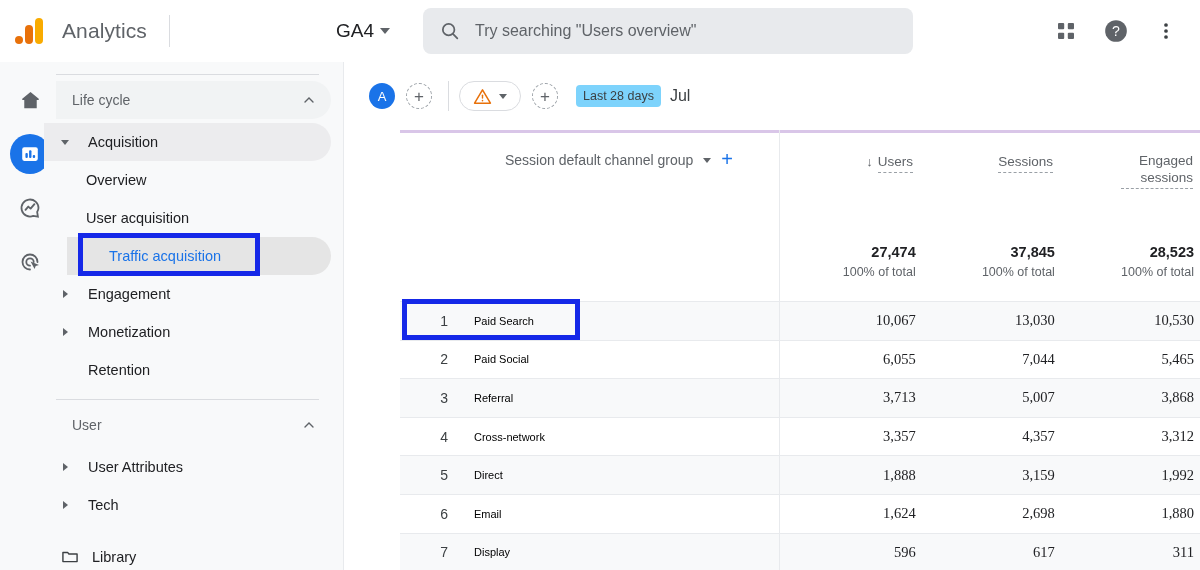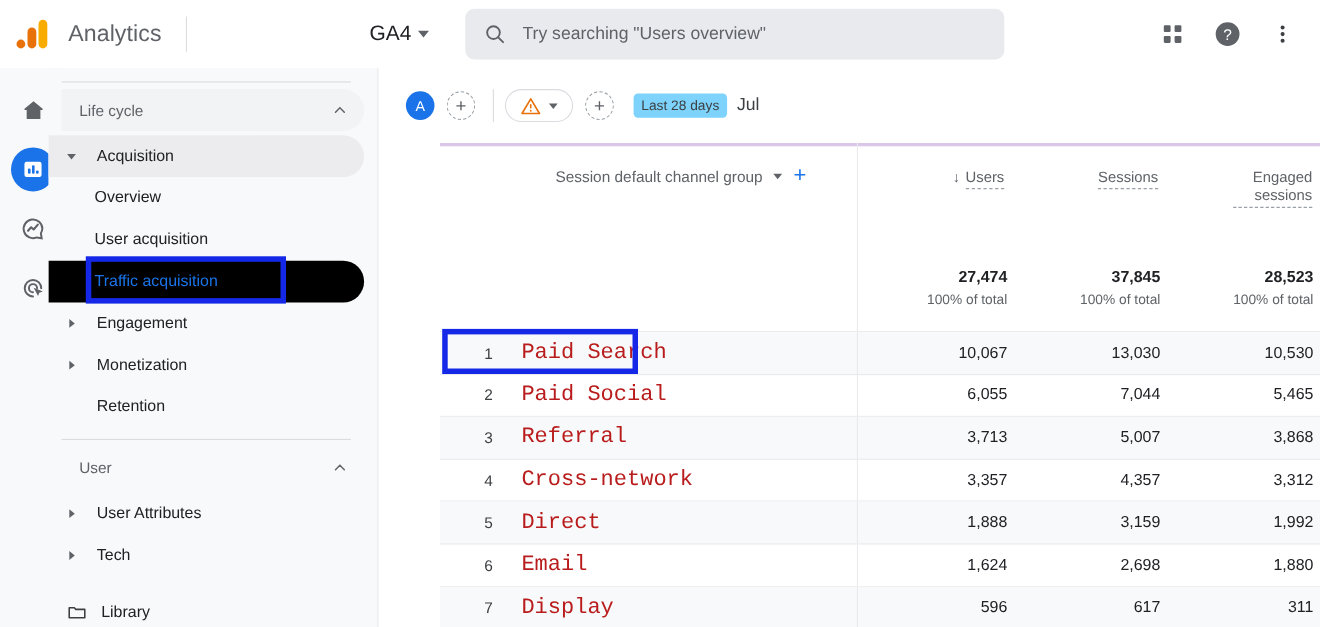--- a/index.html
+++ b/index.html
@@ -104,21 +104,21 @@
   }
   .chev { width: 16px; height: 16px; flex: none; }
   .nav-row {
     height: 38px; margin: 0 12px 0 0;
     border-radius: 0 19px 19px 0;
     display: flex; align-items: center;
     padding-left: 12px;
     cursor: pointer; position: relative;
   }
   .nav-row.group { background: #ececee; }
-  .nav-row.selected { background: #000000; }
+  .nav-row.selected { background: #e5e5e5; margin-left: 23px; }
   .nav-arrow {
     width: 18px; flex: none;
     display: flex; align-items: center; justify-content: center;
   }
   .nav-label { font-size: 14.5px; color: #202124; }
   .nav-row.selected .nav-label { color: #1a73e8; }
   .nav-label.indent { margin-left: 30px; }
   .nav-divider { height: 1px; background: #dadce0; margin: 10px 24px 0 12px; }
   .folder-row {
     height: 38px; display: flex; align-items: center;
@@ -231,24 +231,24 @@
   .tot-num { font-size: 14.5px; font-weight: bold; color: #202124; }
   .tot-sub { font-size: 12.5px; color: #5f6368; margin-top: 5px; }
 
   .trow {
     display: flex; height: 38.6px; align-items: center;
     border-bottom: 1px solid #e8eaed; position: relative;
   }
   .trow.alt { background: #f8f9fa; }
   .td-dim { width: 379px; display: flex; align-items: center; }
   .rank { width: 48px; text-align: right; font-size: 14px; color: #3c4043; }
-  .dim-name { margin-left: 26px; font-size: 20px; color: #b91c1c; font-family: Liberation Mono, monospace; }
+  .dim-name { margin-left: 26px; font-size: 11px; color: #000000; }
   .td-num {
     width: 140px; text-align: right; padding-right: 6px;
-    font-size: 14.5px; color: #202124;
+    font-size: 14.5px; color: #202124; font-family: Liberation Serif, serif;
   }
   .td-num:nth-of-type(3) { width: 146px; }
 </style>
 </head>
 <body>
 
 <div class="topbar">
   <div class="logo-wrap">
     <svg class="ga-logo" viewBox="0 0 32 30">
       <rect x="21" y="2" width="8" height="26" rx="4" fill="#f9ab00"></rect>

